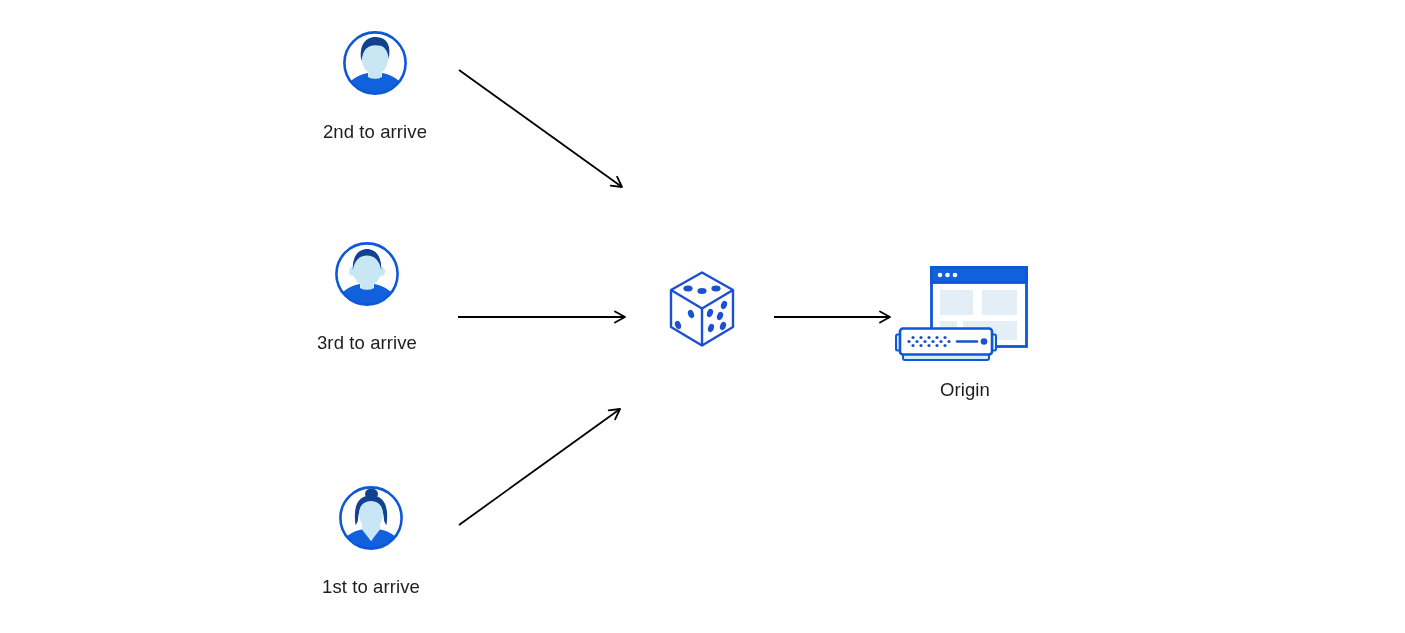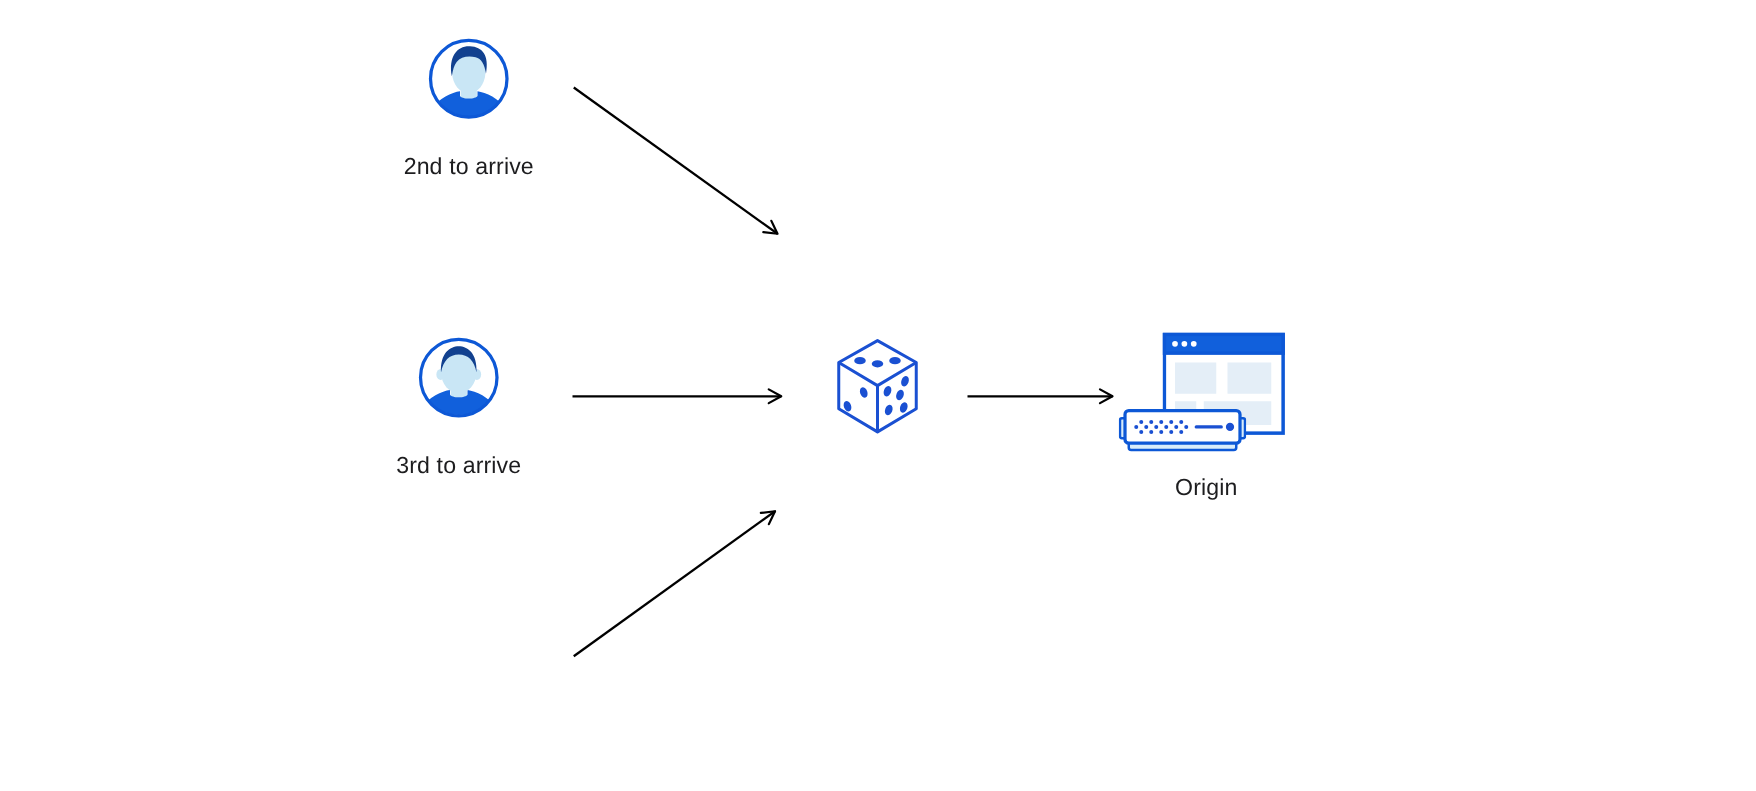--- a/index.html
+++ b/index.html
@@ -49,21 +49,21 @@
           <path d="M1,66 L1,61 C7,49 19,44 26,43 L26,46.5 C27,49.5 39,49.5 40,46.5 L40,43 C47,44 59,49 65,61 L65,66 Z" fill="#1160dc"></path>
           <path d="M33,12.5 C42,12.5 47,19 46.3,29 C45.7,37.5 40.5,44.5 33,44.5 C25.5,44.5 20.3,37.5 19.7,29 C19,19 24,12.5 33,12.5 Z" fill="#c9e6f5"></path>
           <path d="M19.5,31 C16.5,15 24,6.5 34,7 C44,7.5 49.5,14 46.8,29 C45.8,21.5 43,16.8 38.5,15.8 C32.5,14.3 26.5,15.5 23.3,19.5 C21.3,22.2 20.2,26 19.5,31 Z" fill="#12418f"></path>
         </g>
         <circle cx="33" cy="33" r="30.6" fill="none" stroke="#0d58d6" stroke-width="2.6"></circle>
       </svg>
     </span>
     <div class="label">2nd to arrive</div>
   </div>
 
-  <div class="node" style="left:292px;top:269px;width:150px;">
+  <div class="node" style="left:292px;top:241px;width:150px;">
     <span>
       <svg width="66" height="66" viewBox="0 0 66 66">
         <defs>
             <clipPath id="c2">
               <circle cx="33" cy="33" r="30"></circle>
             </clipPath>
           </defs>
         <circle cx="33" cy="33" r="30.6" fill="#ffffff"></circle>
         <g clip-path="url(#c2)">
           <rect x="26.5" y="34" width="13" height="15" fill="#c9e6f5"></rect>
@@ -72,20 +72,41 @@
           <ellipse cx="47.5" cy="30.5" rx="3.4" ry="4.4" fill="#c9e6f5"></ellipse>
           <ellipse cx="33" cy="29.5" rx="14" ry="16" fill="#c9e6f5"></ellipse>
           <path d="M18.8,29 C18,13.5 26,8 33,8 C40,8 48,13.5 47.2,29 C45.5,19.5 40.5,14.5 33,14.5 C25.5,14.5 20.5,19.5 18.8,29 Z" fill="#12418f"></path>
         </g>
         <circle cx="33" cy="33" r="30.6" fill="none" stroke="#0d58d6" stroke-width="2.6"></circle>
       </svg>
     </span>
     <div class="label">3rd to arrive</div>
   </div>
 
+  <div class="node" style="left:296px;top:485px;width:150px;">
+    <span>
+      <svg width="66" height="66" viewBox="0 0 66 66">
+        <defs>
+            <clipPath id="c3">
+              <circle cx="33" cy="33" r="30"></circle>
+            </clipPath>
+          </defs>
+        <circle cx="33" cy="33" r="30.6" fill="#ffffff"></circle>
+        <g clip-path="url(#c3)">
+          <path d="M24,36 L42,36 L42,54 L24,54 Z" fill="#c9e6f5"></path>
+          <path d="M1,66 L1,61 C7,50 17,45.5 24,44.5 L33,56 L42,44.5 C49,45.5 59,50 65,61 L65,66 Z" fill="#1160dc"></path>
+          <ellipse cx="33.5" cy="9" rx="6.5" ry="5.5" fill="#12418f"></ellipse>
+          <path d="M17.5,40 C14.5,18 22,10.5 33,10.5 C44,10.5 51.5,18 48.5,40 C47.5,39 46.5,37.5 46,35 C45.5,26 44,19.5 33,19.5 C22,19.5 20.5,26 20,35 C19.5,37.5 18.5,39 17.5,40 Z" fill="#12418f"></path>
+          <path d="M33,16 C41,16 45.5,22 44.8,30 C44.2,38 39.5,44.5 33,44.5 C26.5,44.5 21.8,38 21.2,30 C20.5,22 25,16 33,16 Z" fill="#c9e6f5"></path>
+        </g>
+        <circle cx="33" cy="33" r="30.6" fill="none" stroke="#0d58d6" stroke-width="2.6"></circle>
+      </svg>
+    </span>
+    <div class="label">1st to arrive</div>
+  </div>
 
   <div class="node" style="left:667px;top:270px;">
     <span>
       <svg width="70" height="80" viewBox="0 0 70 80">
         <g stroke="#1a50d2" stroke-width="2.4" fill="#ffffff" stroke-linejoin="round">
           <path d="M35,2.5 L66,20 L66,57 L35,75.5 L4,57 L4,20 Z"></path>
           <path d="M4,20 L35,38.5 L66,20" fill="none"></path>
           <path d="M35,38.5 L35,75.5" fill="none"></path>
         </g>
         <g fill="#1a50d2">

